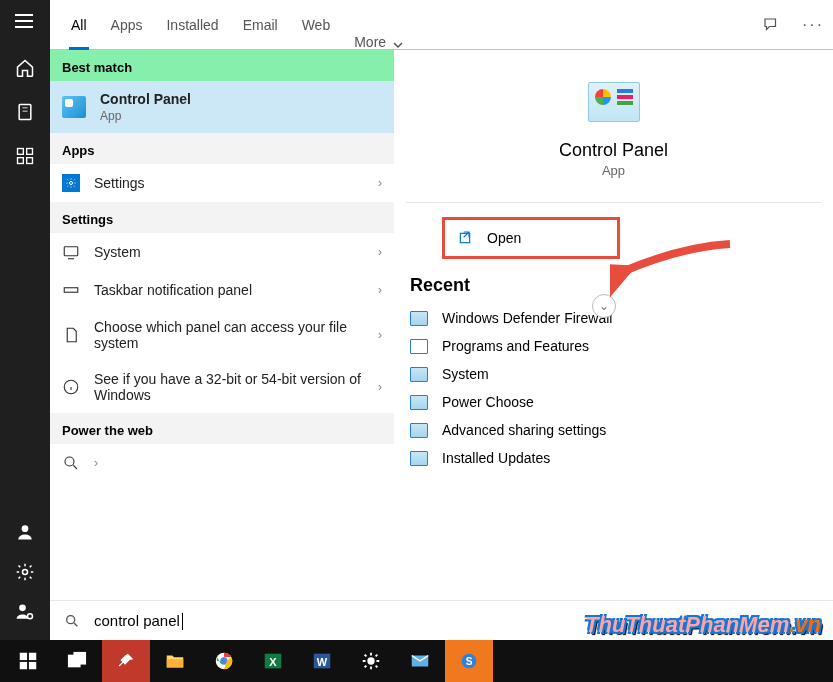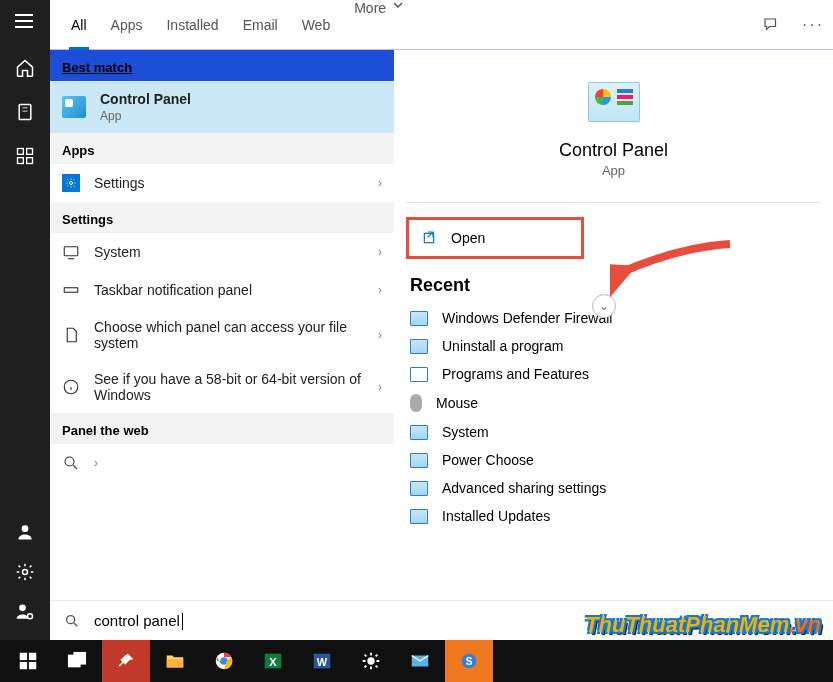--- a/index.html
+++ b/index.html
@@ -9,47 +9,47 @@
 .rail-top{display:flex;flex-direction:column;gap:24px;align-items:center;}
 .rail-bot{margin-top:auto;display:flex;flex-direction:column;gap:20px;align-items:center;padding-bottom:18px;}
 .rail-ic{width:20px;height:20px;fill:#fff;cursor:pointer;}
 .ham{display:flex;flex-direction:column;gap:4px;}
 .ham span{width:18px;height:2px;background:#fff;}
 .content{flex:1;background:#fff;display:flex;flex-direction:column;}
 .tabs{display:flex;align-items:center;height:50px;border-bottom:1px solid #c4b5fd;padding:0 9px;}
 .tab{padding:0 12px;font-size:14px;color:#555;height:50px;display:flex;align-items:center;cursor:pointer;position:relative;}
 .tab.active{color:#000;font-weight:500;}
 .tab.active::after{content:'';position:absolute;bottom:0;left:10px;right:10px;height:3px;background:#006ec8;}
-.tab-more{display:flex;align-items:flex-start;gap:7px;}
+.tab-more{display:flex;align-items:flex-end;gap:7px;}
 .tabs-right{margin-left:auto;display:flex;gap:22px;align-items:center;color:#555;}
 .body{flex:1;display:flex;overflow:hidden;}
 .left{width:344px;overflow-y:auto;}
 .sec-hdr{font-size:13px;font-weight:600;padding:10px 12px 6px;background:#f3f3f3;}
-.sec-hdr.first{background:#1d4ed8;text-decoration:underline;}
+.sec-hdr.first{background:#86efac;}
 .item{display:flex;align-items:center;padding:10px 12px;gap:14px;cursor:pointer;position:relative;}
 .item.sel{background:#cce8f7;}
 .item .ic{width:18px;height:18px;display:flex;align-items:center;justify-content:center;}
 .item .txt{flex:1;}
 .item .title{font-size:14px;color:#222;}
 .item .sub{font-size:12px;color:#666;margin-top:2px;}
 .item .chev{color:#888;font-size:12px;}
 .cpic{width:24px;height:22px;background:linear-gradient(135deg,#5ec4f0,#1b8fd6);border-radius:2px;position:relative;}
 .cpic::after{content:'';position:absolute;top:3px;left:3px;width:8px;height:8px;background:#fff;border-radius:2px;}
 .set-ic{width:18px;height:18px;background:#0078d4;display:flex;align-items:center;justify-content:center;}
 .set-ic svg{width:12px;height:12px;fill:#fff;}
 .mono-ic svg{width:18px;height:18px;fill:none;stroke:#333;stroke-width:1.5;}
 
 .right{flex:1;padding:14px 12px;overflow-y:auto;}
 .hero{display:flex;flex-direction:column;align-items:center;padding:18px 0 24px;border-bottom:1px solid #e5e5e5;}
 .hero-ic{width:52px;height:40px;background:linear-gradient(#e0f1fa,#c0e5f5);border:1px solid #8dc9e8;border-radius:2px;position:relative;margin-bottom:18px;}
 .hero-ic::before{content:'';position:absolute;top:6px;left:6px;width:16px;height:16px;border-radius:50%;background:conic-gradient(#ffc107 0 90deg,#2196f3 90deg 180deg,#4caf50 180deg 270deg,#f44336 270deg 360deg);}
 .hero-ic::after{content:'';position:absolute;top:6px;right:6px;width:16px;height:4px;background:#2b7cd3;box-shadow:0 6px 0 #e91e63,0 12px 0 #49a342;}
 .hero-t{font-size:18px;font-weight:500;margin-bottom:2px;}
 .hero-s{font-size:13px;color:#666;}
-.act-row{margin-top:8px;padding:6px 0;}
+.act-row{margin-top:8px;padding:6px 0;margin-left:36px;}
 .act{display:flex;align-items:center;gap:14px;padding:10px 12px;cursor:pointer;border:3px solid #e74c3c;width:178px;font-size:14px;}
 .act svg{width:16px;height:16px;fill:none;stroke:#0078d4;stroke-width:1.8;}
 .expand-btn{width:24px;height:24px;border:1px solid #bbb;border-radius:50%;display:flex;align-items:center;justify-content:center;position:absolute;left:592px;top:294px;background:#fff;color:#777;font-size:12px;}
 .recent-hdr{font-size:18px;font-weight:600;padding:10px 4px 8px;}
 .ritem{display:flex;align-items:center;gap:14px;padding:6px 4px;cursor:pointer;font-size:14px;}
 .ric{width:18px;height:15px;border:1px solid #2b7cd3;border-radius:1px;position:relative;background:linear-gradient(#c8e6f5,#a3d6f0);}
 .ric.mouse{width:12px;height:18px;border-radius:6px;background:#aaa;border:none;}
 .arrow{position:absolute;left:610px;top:232px;pointer-events:none;}
 .wm{position:absolute;right:12px;bottom:44px;font-size:22px;font-weight:700;font-style:italic;color:#fff;text-shadow:-2px -2px 0 #1976d2,2px -2px 0 #1976d2,-2px 2px 0 #1976d2,2px 2px 0 #1976d2,3px 3px 1px #000;}
 .wm span{color:#ff6a00;}
@@ -191,26 +191,26 @@
         </div>
         <div class="item">
           <div class="ic mono-ic">
               <svg viewBox="0 0 24 24">
                 <circle cx="12" cy="12" r="9"></circle>
                 <line x1="12" y1="8" x2="12" y2="8"></line>
                 <line x1="12" y1="12" x2="12" y2="16"></line>
               </svg>
             </div>
           <div class="txt">
-              <div class="title">See if you have a 58-bit or 64-bit version of Windows</div>
-            </div>
-          <div class="chev">›</div>
-        </div>
-
-        <div class="sec-hdr">Panel the web</div>
+              <div class="title">See if you have a 32-bit or 54-bit version of Windows</div>
+            </div>
+          <div class="chev">›</div>
+        </div>
+
+        <div class="sec-hdr">Power the web</div>
         <div class="item">
           <div class="ic mono-ic">
               <svg viewBox="0 0 24 24">
                 <circle cx="10" cy="10" r="6"></circle>
                 <line x1="15" y1="15" x2="20" y2="20"></line>
               </svg>
             </div>
           <div class="chev">›</div>
         </div>
       </div>
@@ -229,30 +229,22 @@
               </svg>
             <span>Open</span>
           </div>
         </div>
         <div class="recent-hdr">Recent</div>
         <div class="ritem">
             <div class="ric"></div>
             <span>Windows Defender Firewall</span>
           </div>
         <div class="ritem">
-            <div class="ric"></div>
-            <span>Uninstall a program</span>
-          </div>
-        <div class="ritem">
             <div class="ric" style="background:#fff;"></div>
             <span>Programs and Features</span>
-          </div>
-        <div class="ritem">
-            <div class="ric mouse"></div>
-            <span>Mouse</span>
           </div>
         <div class="ritem">
             <div class="ric"></div>
             <span>System</span>
           </div>
         <div class="ritem">
             <div class="ric"></div>
             <span>Power Choose</span>
           </div>
         <div class="ritem">
@@ -280,21 +272,21 @@
 
 <svg class="arrow" width="130" height="70">
   <defs>
       <marker id="ah" markerWidth="10" markerHeight="10" refX="2" refY="5" orient="auto">
         <path d="M10 0L0 5L10 10z" fill="#e74c3c"></path>
       </marker>
     </defs>
   <path d="M120 12 Q70 15 12 40" fill="none" stroke="#e74c3c" stroke-width="8" marker-end="url(#ah)"></path>
 </svg>
 
-<div class="wm"><span style="color:#eab308">ThuThuatPhanMem</span><span>.vn</span></div>
+<div class="wm"><span style="color:#fca5a5">ThuThuatPhanMem</span><span>.vn</span></div>
 
 <div class="taskbar">
   <div class="tb-btn">
       <svg viewBox="0 0 24 24">
         <rect x="3" y="3" width="8" height="8"></rect>
         <rect x="13" y="3" width="8" height="8"></rect>
         <rect x="3" y="13" width="8" height="8"></rect>
         <rect x="13" y="13" width="8" height="8"></rect>
       </svg>
     </div>

